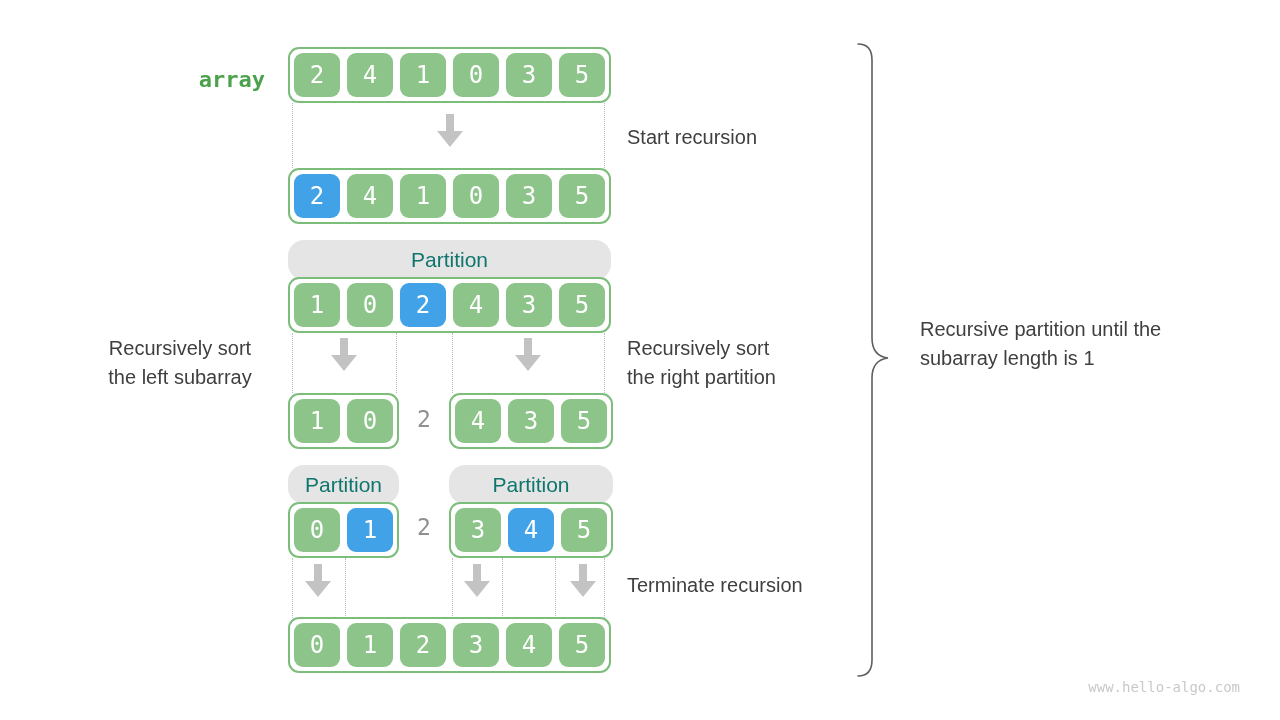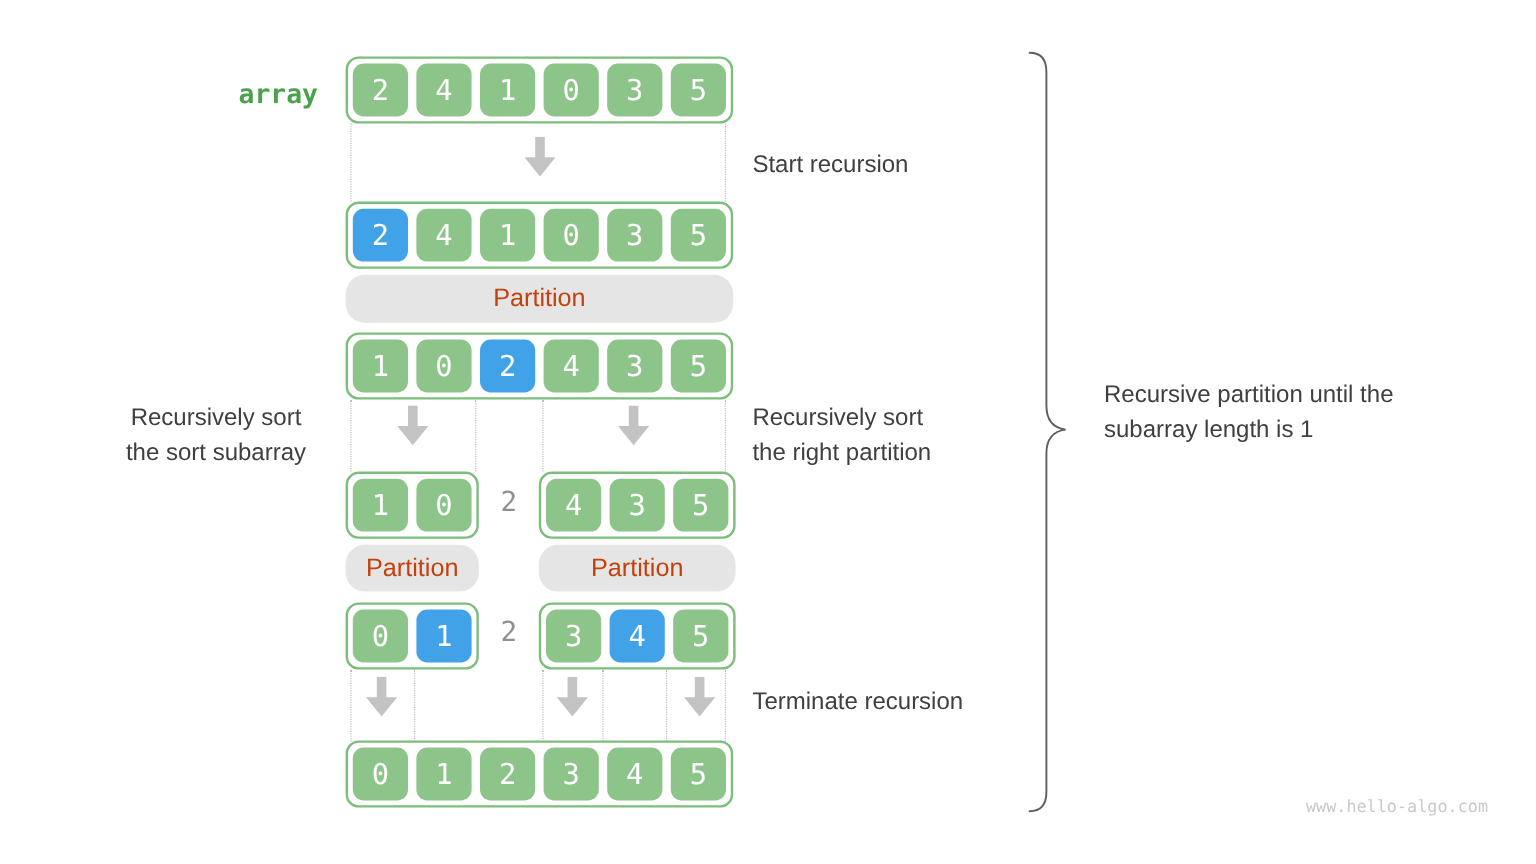--- a/index.html
+++ b/index.html
@@ -14,21 +14,21 @@
     border:2px solid #7cbd7c;border-radius:11px;box-sizing:border-box;
   }
   .cell{
     width:46px;height:44px;border-radius:9px;
     display:flex;align-items:center;justify-content:center;
     font-family:"DejaVu Sans Mono",monospace;font-size:24px;color:#ffffff;
   }
   .partition{
     background:#e5e5e5;border-radius:16px;
     display:flex;align-items:center;justify-content:center;
-    font-size:21px;color:#c2410c;
+    font-size:21px;color:#0f766e;margin-top:11px;
   }
   .guide{width:0;border-left:1px dotted #bdbdbd;}
   .sidelabel{font-size:20px;line-height:29px;color:#3f3f3f;}
   .sep{
     font-family:"DejaVu Sans Mono",monospace;font-size:23px;color:#909090;
     width:24px;text-align:center;
   }
   .nums{
     font-family:"DejaVu Sans Mono",monospace;font-weight:bold;font-size:22px;
     color:#4ba24b;width:105px;text-align:right;
@@ -90,21 +90,21 @@
   <div class="abs guide" style="left:604px;top:333px;height:60px;"></div>
   <svg class="abs arrow-svg" style="left:330px;top:338px;" width="28" height="34" viewBox="0 0 28 34">
     <path d="M10 0 H18 V17 H27 L14 33 L1 17 H10 Z" fill="#c3c3c3"></path>
   </svg>
   <svg class="abs arrow-svg" style="left:514px;top:338px;" width="28" height="34" viewBox="0 0 28 34">
     <path d="M10 0 H18 V17 H27 L14 33 L1 17 H10 Z" fill="#c3c3c3"></path>
   </svg>
 
   <div class="abs sidelabel" style="left:75px;top:334px;width:210px;text-align:center;">
     <div>Recursively sort</div>
-    <div>the sort subarray</div>
+    <div>the left subarray</div>
   </div>
   <div class="abs sidelabel" style="left:627px;top:334px;">
     <div>Recursively sort</div>
     <div>the right partition</div>
   </div>
 
   <div class="abs array" style="left:288px;top:393px;">
       <div class="cell" style="background: rgb(141, 196, 138);">1</div>
       <div class="cell" style="background: rgb(141, 196, 138);">0</div>
     </div>
@@ -157,15 +157,15 @@
 
   <svg class="abs" style="left:848px;top:40px;" width="46" height="640" viewBox="0 0 46 640">
     <path d="M10 4 Q24 4 24 20 L24 298 Q24 316 40 318 Q24 320 24 338 L24 620 Q24 636 10 636" fill="none" stroke="#5f5f5f" stroke-width="1.6" stroke-linecap="round"></path>
   </svg>
 
   <div class="abs bracetext" style="left:920px;top:315px;width:310px;">
     <p><span>Recursive partition until the</span><br>
        <span>subarray length is 1</span></p>
   </div>
 
-  <div class="abs watermark" style="left:1030px;top:665px;">www.hello-algo.com</div>
+  <div class="abs watermark" style="left:1030px;top:679px;">www.hello-algo.com</div>
 
 </div>
 
 </body></html>

